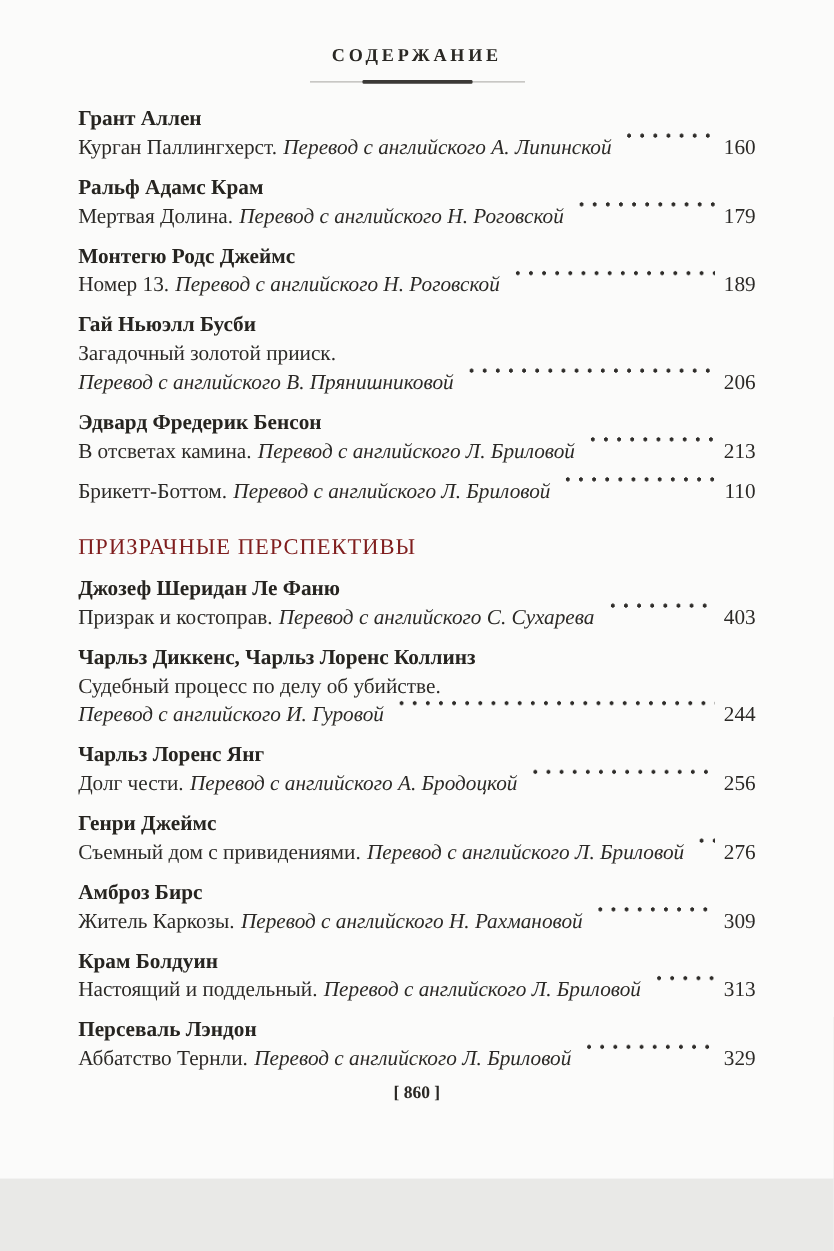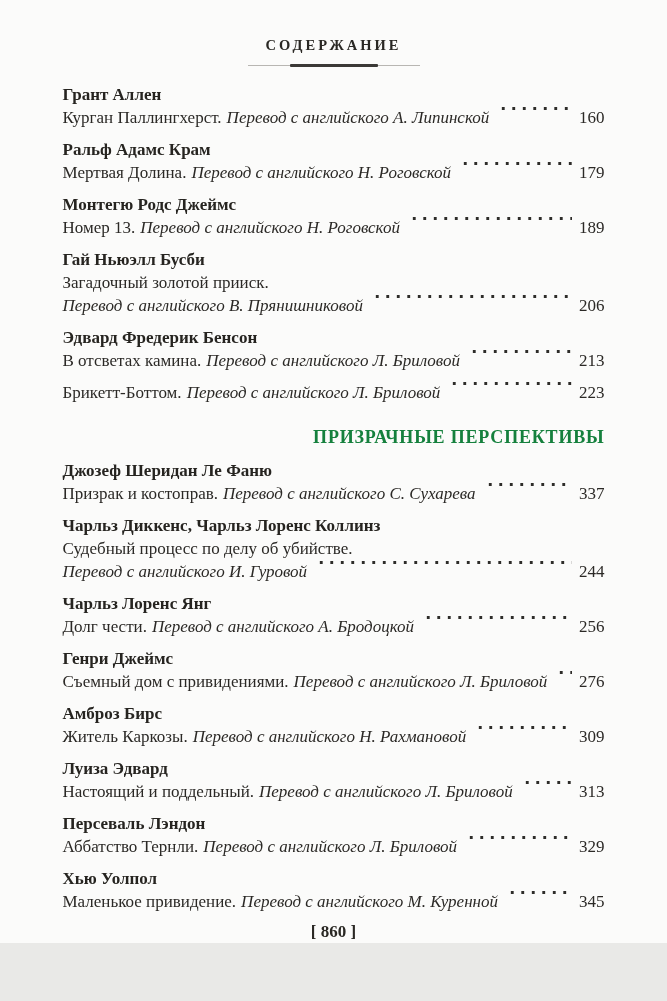--- a/index.html
+++ b/index.html
@@ -83,32 +83,32 @@
     margin: 0 7px 0 7px;
     background-image: radial-gradient(circle, #2e2c29 1.45px, rgba(0,0,0,0) 1.6px);
     background-size: 10.5px 5px;
     background-repeat: repeat-x;
     background-position: 2px 50%;
   }
   .row .pagenum {
     white-space: nowrap;
   }
   .section-heading {
-    text-align: right;
-    font-weight: bold;
+    text-align: left;
+    font-weight: normal;
     font-size: 18px;
     line-height: 24px;
     letter-spacing: 0.8px;
     margin: 21px 0 10px 0;
-    color: #15803d;
+    color: #7f1d1d;
   }
   .footer {
     text-align: center;
     font-weight: bold;
-    font-size: 17px;
+    font-size: 14px;
     margin-top: 2px;
     color: #2a2824;
   }
 </style>
 </head>
 <body>
 
 <div class="book-page">
   <div class="content">
 
@@ -166,33 +166,33 @@
               <span class="it">Перевод с английского Л. Бриловой</span>
               <span class="dots"></span>
               <span class="pagenum">213</span>
             </div>
           </div>
           <div class="entry">
             <div class="row">
               <span class="roman">Брикетт-Боттом.</span>
               <span class="it">Перевод с английского Л. Бриловой</span>
               <span class="dots"></span>
-              <span class="pagenum">223</span>
+              <span class="pagenum">110</span>
             </div>
           </div>
         </div>
         <div class="toc-section">
           <div class="section-heading">ПРИЗРАЧНЫЕ ПЕРСПЕКТИВЫ</div>
           <div class="entry">
             <div class="author">Джозеф Шеридан Ле Фаню</div>
             <div class="row">
               <span class="roman">Призрак и костоправ.</span>
               <span class="it">Перевод с английского С. Сухарева</span>
               <span class="dots"></span>
-              <span class="pagenum">337</span>
+              <span class="pagenum">403</span>
             </div>
           </div>
           <div class="entry">
             <div class="author">Чарльз Диккенс, Чарльз Лоренс Коллинз</div>
             <div class="row">
               <span class="roman">Судебный процесс по делу об убийстве.</span>
             </div>
             <div class="row">
               <span class="it">Перевод с английского И. Гуровой</span>
               <span class="dots"></span>
@@ -220,44 +220,35 @@
           <div class="entry">
             <div class="author">Амброз Бирс</div>
             <div class="row">
               <span class="roman">Житель Каркозы.</span>
               <span class="it">Перевод с английского Н. Рахмановой</span>
               <span class="dots"></span>
               <span class="pagenum">309</span>
             </div>
           </div>
           <div class="entry">
-            <div class="author">Луиза Эдвард</div>
+            <div class="author">Крам Болдуин</div>
             <div class="row">
               <span class="roman">Настоящий и поддельный.</span>
               <span class="it">Перевод с английского Л. Бриловой</span>
               <span class="dots"></span>
               <span class="pagenum">313</span>
             </div>
           </div>
           <div class="entry">
             <div class="author">Персеваль Лэндон</div>
             <div class="row">
               <span class="roman">Аббатство Тернли.</span>
               <span class="it">Перевод с английского Л. Бриловой</span>
               <span class="dots"></span>
               <span class="pagenum">329</span>
-            </div>
-          </div>
-          <div class="entry">
-            <div class="author">Хью Уолпол</div>
-            <div class="row">
-              <span class="roman">Маленькое привидение.</span>
-              <span class="it">Перевод с английского М. Куренной</span>
-              <span class="dots"></span>
-              <span class="pagenum">345</span>
             </div>
           </div>
         </div>
       </div>
 
     <div class="footer">[ 860 ]</div>
   </div>
 </div>
 
 </body></html>

